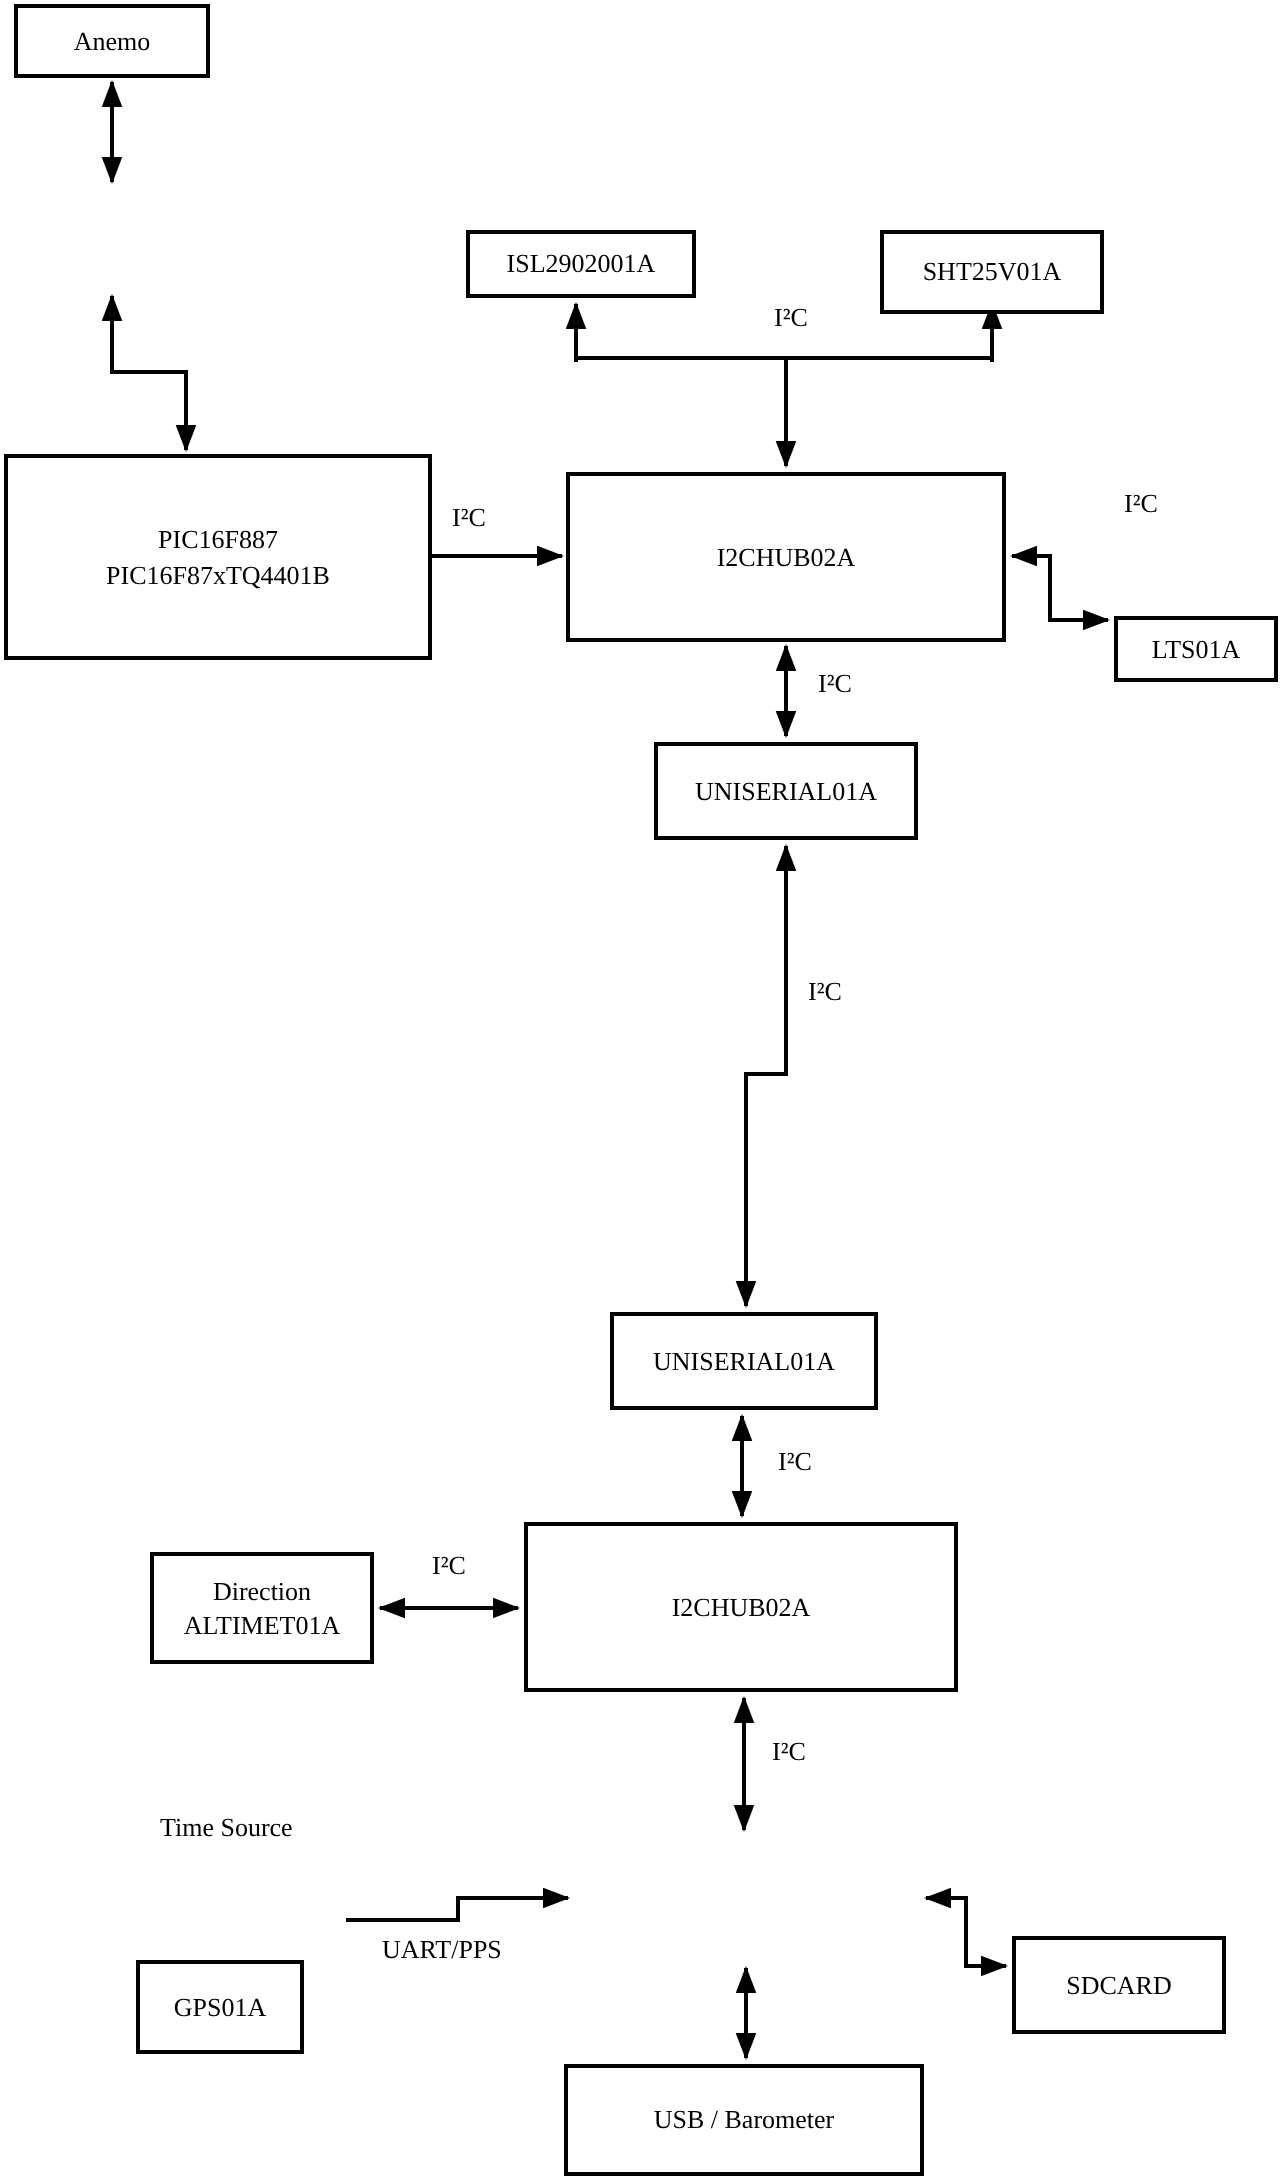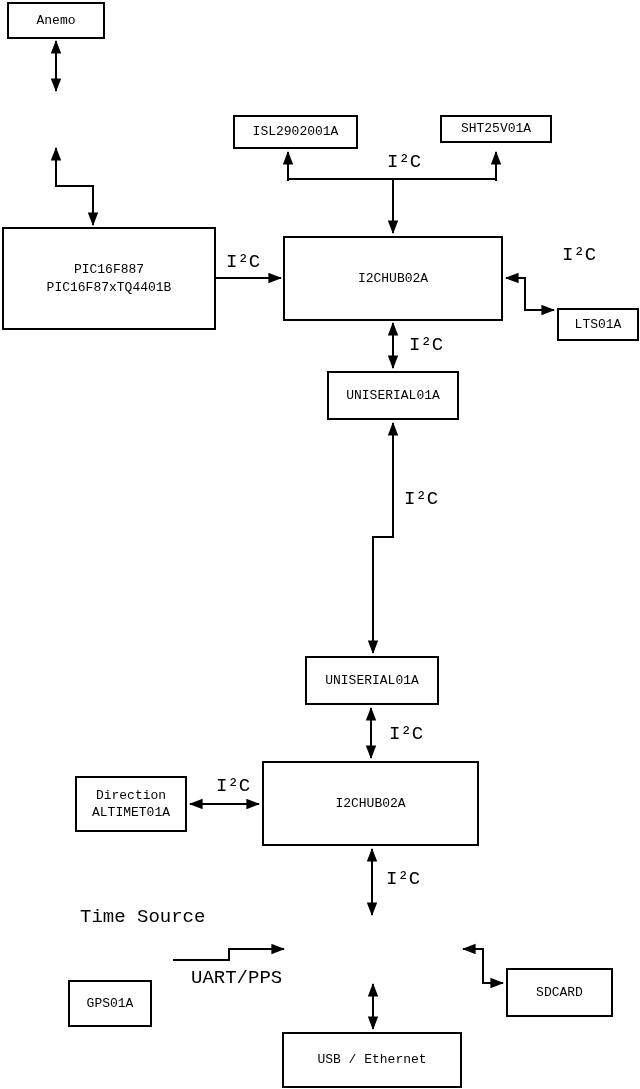--- a/index.html
+++ b/index.html
@@ -1,21 +1,21 @@
 <!DOCTYPE html>
 <html><head>
 <meta charset="utf-8">
 <style>
   html, body { margin: 0; padding: 0; background: #ffffff; }
   .canvas {
     position: relative;
     width: 640px;
     height: 1089px;
     background: #ffffff;
-    font-family: Liberation Mono, monospace;
+    font-family: Liberation Serif, serif;
     color: #000000;
     overflow: hidden;
   }
   .wires {
     position: absolute;
     left: 0; top: 0;
     width: 640px; height: 1089px;
   }
   .box {
     position: absolute;
@@ -27,21 +27,21 @@
     justify-content: center;
     text-align: center;
     font-size: 13px;
   }
   .box-label {
     white-space: pre-line;
     line-height: 1.32;
   }
   .edge-label {
     position: absolute;
-    font-size: 19px;
+    font-size: 13px;
     line-height: 1.1;
     white-space: nowrap;
   }
 </style>
 </head>
 <body>
 
 <div class="canvas">
 
   <svg class="wires" viewBox="0 0 640 1089" width="640" height="1089" fill="none" stroke="#000000" stroke-width="2">
@@ -74,25 +74,25 @@
   <div class="box" style="left:7px;top:2px;width:98px;height:37px">
     <span class="box-label">Anemo</span>
   </div>
 
 
   <div class="box" style="left:2px;top:227px;width:214px;height:103px">
     <span class="box-label">PIC16F887
 PIC16F87xTQ4401B</span>
   </div>
 
-  <div class="box" style="left:233px;top:115px;width:125px;height:34px">
+  <div class="box" style="left:233px;top:115px;width:115px;height:34px">
     <span class="box-label">ISL2902001A</span>
   </div>
 
-  <div class="box" style="left:440px;top:115px;width:112px;height:28px">
+  <div class="box" style="left:440px;top:115px;width:112px;height:42px">
     <span class="box-label">SHT25V01A</span>
   </div>
 
   <div class="box" style="left:283px;top:236px;width:220px;height:85px">
     <span class="box-label">I2CHUB02A</span>
   </div>
 
   <div class="box" style="left:557px;top:308px;width:82px;height:33px">
     <span class="box-label">LTS01A</span>
   </div>
@@ -117,21 +117,21 @@
   <div class="box" style="left:68px;top:980px;width:84px;height:47px">
     <span class="box-label">GPS01A</span>
   </div>
 
 
   <div class="box" style="left:506px;top:968px;width:107px;height:49px">
     <span class="box-label">SDCARD</span>
   </div>
 
   <div class="box" style="left:282px;top:1032px;width:180px;height:56px">
-    <span class="box-label">USB / Ethernet</span>
+    <span class="box-label">USB / Barometer</span>
   </div>
 
   <div class="edge-label" style="left:387px;top:152px">I²C</div>
 
   <div class="edge-label" style="left:226px;top:252px">I²C</div>
 
   <div class="edge-label" style="left:562px;top:245px">I²C</div>
 
   <div class="edge-label" style="left:409px;top:335px">I²C</div>
 

